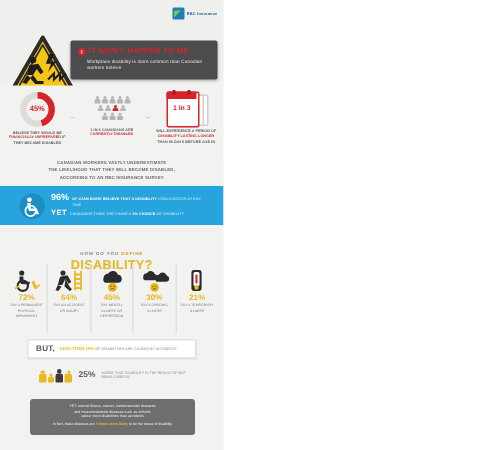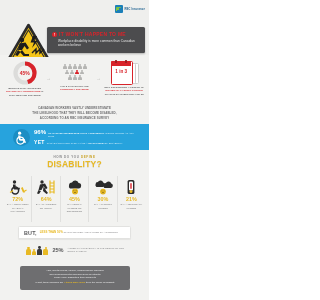--- a/index.html
+++ b/index.html
@@ -70,21 +70,21 @@
   .blue{position:absolute;left:0;top:124px;width:149px;height:26px;background:#27a3dd;display:flex;align-items:center;}
   .chair{margin-left:13px;width:17px;height:17px;border-radius:50%;background:#1b8ec4;flex:none;position:relative;}
   .blue-txt{padding-left:4px;padding-right:10px;}
   .bl-row{display:flex;align-items:baseline;gap:2px;}
   .bl-big{font-size:6px;font-weight:bold;color:#fff;line-height:1;}
   .bl-small{font-size:2.5px;line-height:1.35;color:#d6f0fb;letter-spacing:.05px;}
   .bl-small b{color:#ffffff;}
   .bl-yet{font-size:5px;font-weight:bold;color:#fff;line-height:1;letter-spacing:.3px;}
 
   
-  .define{position:absolute;left:0;top:155px;width:149px;text-align:center;}
+  .define{position:absolute;left:0;top:167px;width:149px;text-align:center;}
   .def-kicker{font-size:3px;color:#8a8a8c;letter-spacing:.6px;font-weight:bold;}
   .def-kicker b{color:#c9a227;}
   .def-title{font-size:8.5px;font-weight:bold;color:#e8b923;letter-spacing:.2px;line-height:1.1;margin-top:.5px;
     text-shadow:0 .5px 0 rgba(0,0,0,.10);}
 
   
   .cols{position:absolute;left:4px;top:176px;width:141px;height:46px;display:flex;}
   .col{flex:1;display:flex;flex-direction:column;align-items:center;padding-top:2px;
     border-right:1px solid #e0e0de;box-sizing:border-box;}
   .col:last-child{border-right:none;}

